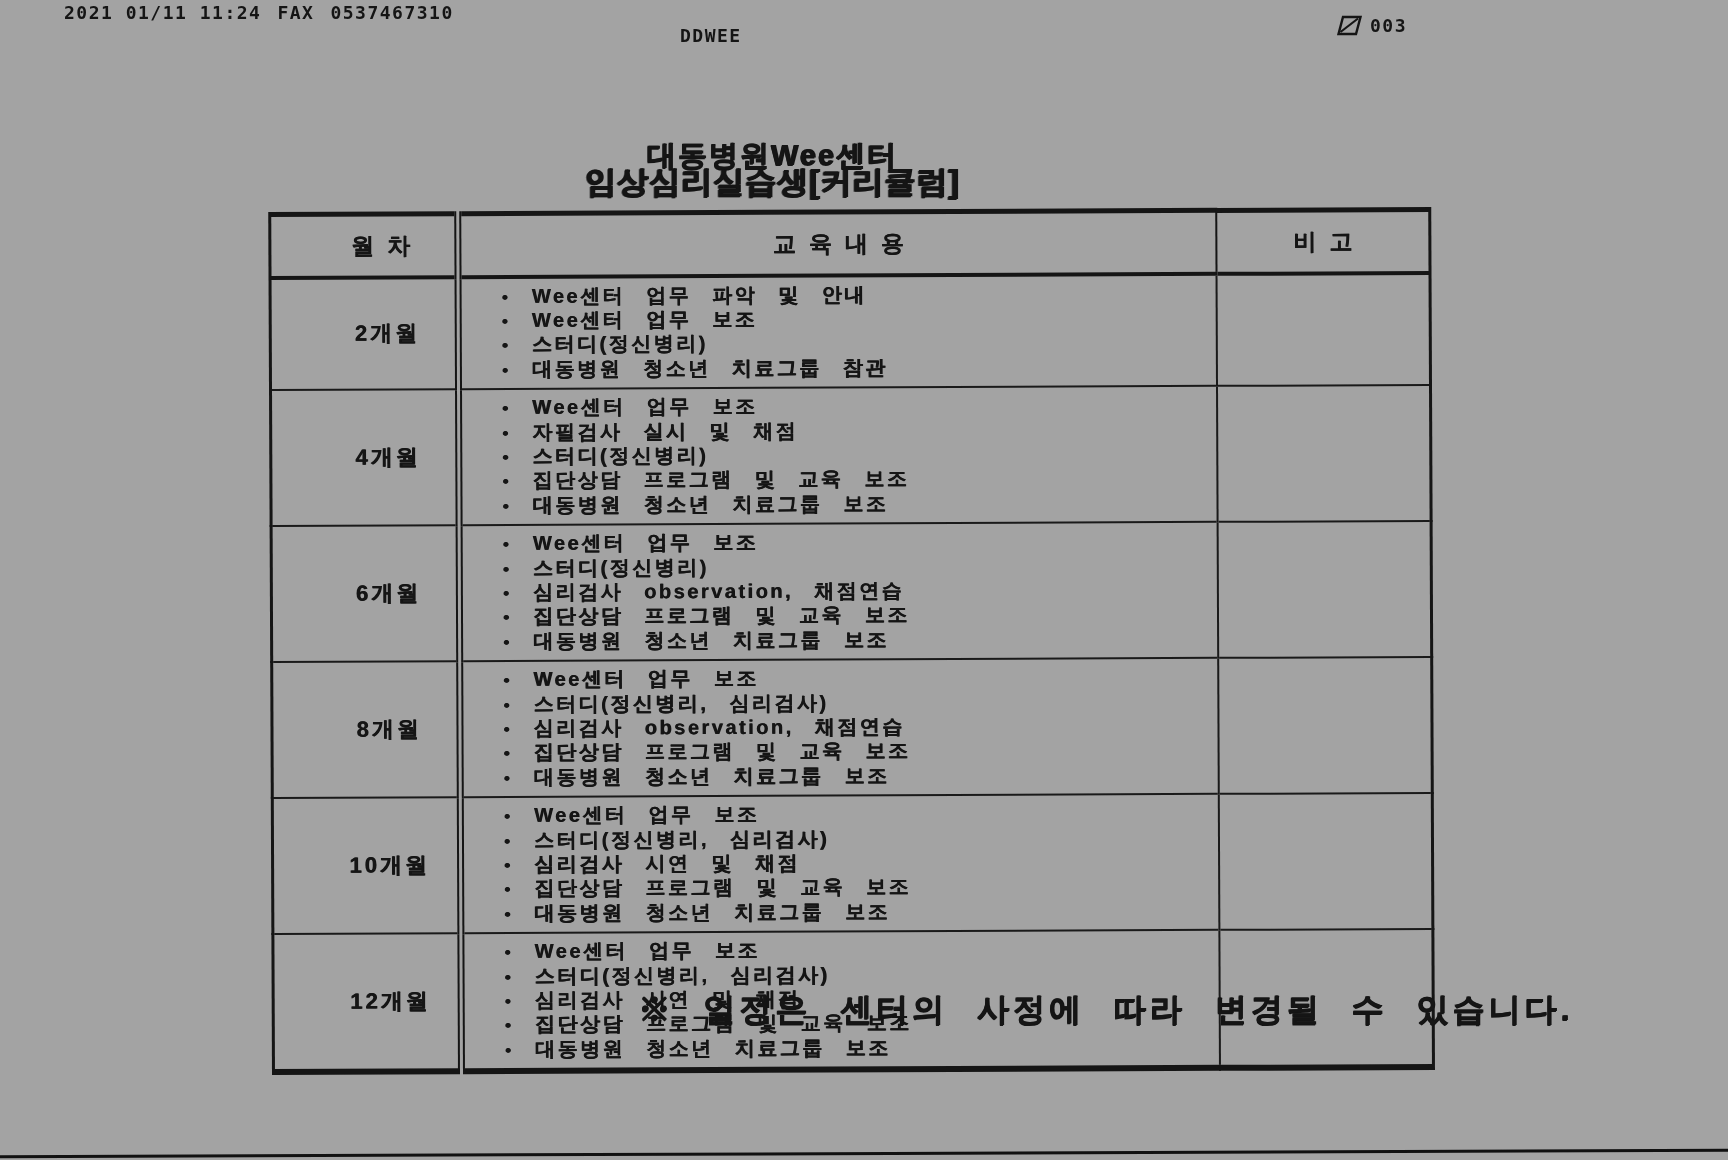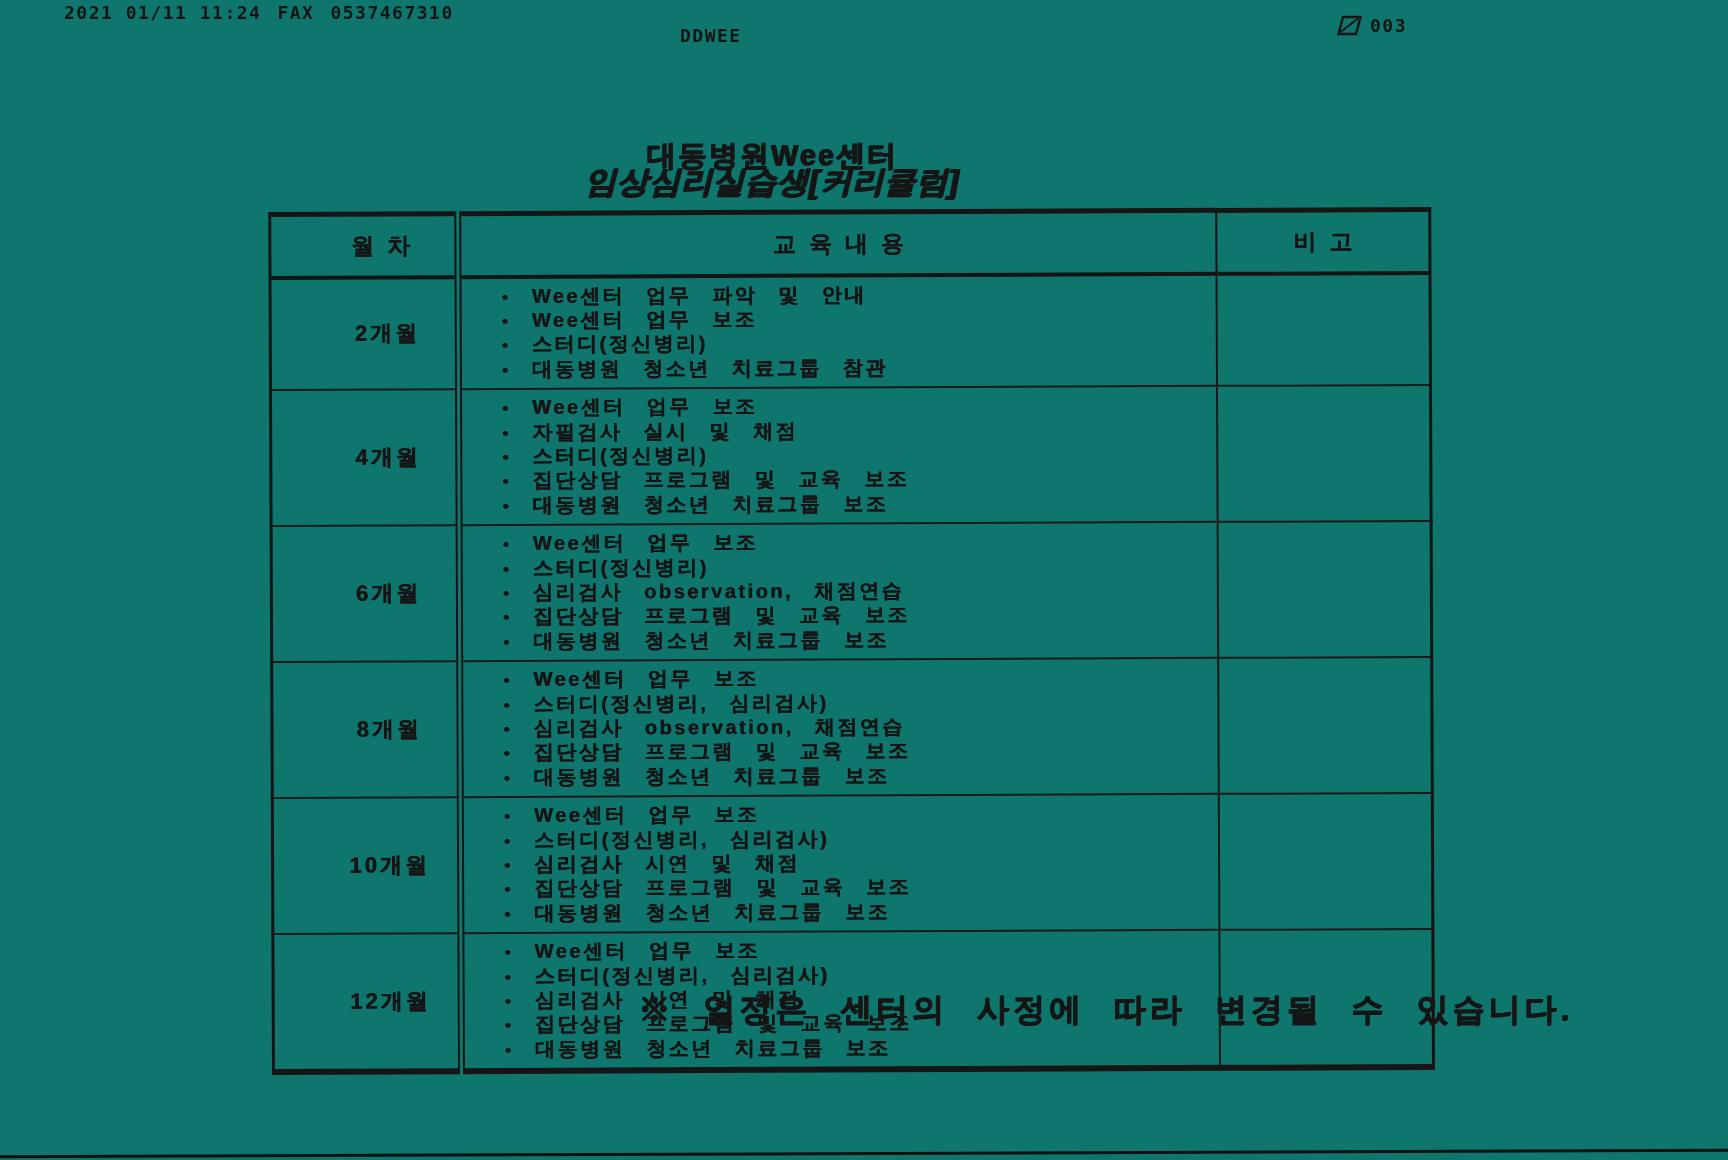--- a/index.html
+++ b/index.html
@@ -1,21 +1,21 @@
 <!DOCTYPE html>
 <html><head>
 <meta charset="utf-8">
 <style>
   * { margin: 0; padding: 0; box-sizing: border-box; }
   html, body { background: #e8e8e8; }
   .page {
     position: relative;
     width: 1728px;
     height: 1160px;
-    background: #0f766e;
+    background: #a3a3a3;
     overflow: hidden;
     font-family: "Liberation Sans", sans-serif;
     color: #151515;
   }
 
   
   .fax-header {
     position: absolute;
     top: 2px; left: 0; width: 1728px; height: 24px;
     font-family: "DejaVu Sans Mono", monospace;
@@ -41,21 +41,20 @@
   .doc-title .t1 {
     font-size: 29px;
     letter-spacing: 2px;
     text-shadow: 1.4px 0 0 currentColor, 0 1px 0 currentColor;
   }
   .doc-title .t2 {
     font-size: 31px;
     margin-top: -4px;
     letter-spacing: 1px;
     text-shadow: 1.6px 0 0 currentColor, 0 1.2px 0 currentColor, -1px 0.5px 0 rgba(0,0,0,.55);
-    font-style: italic;
   }
 
   
   .table-wrap {
     position: absolute;
     top: 212px; left: 272px;
     transform: rotate(-0.25deg);
     transform-origin: left bottom;
   }
   table.curriculum {

